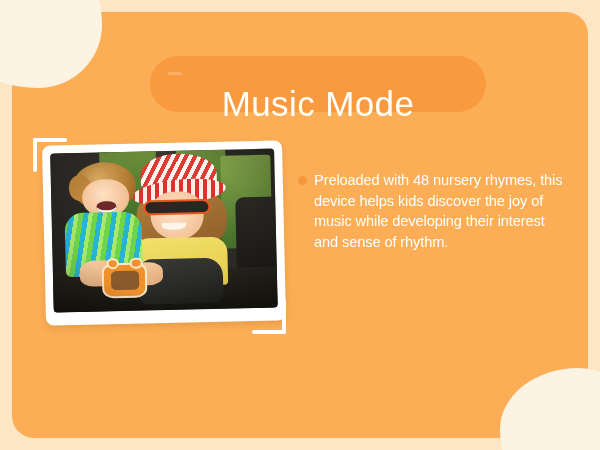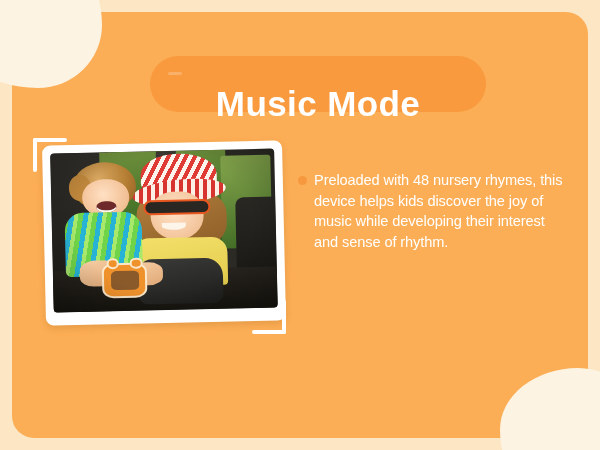--- a/index.html
+++ b/index.html
@@ -79,21 +79,21 @@
     left: 18px;
     top: 16px;
     width: 14px;
     height: 3px;
     background: rgba(255,255,255,0.22);
     border-radius: 2px;
   }
   .title-text {
     color: #ffffff;
     font-size: 35px;
-    font-weight: bold;
+    font-weight: normal;
     letter-spacing: 0.4px;
     line-height: 1;
     user-select: none;
     margin-top: 39px;
   }
 
   
   .photo-wrap {
     position: absolute;
     left: 44px;

